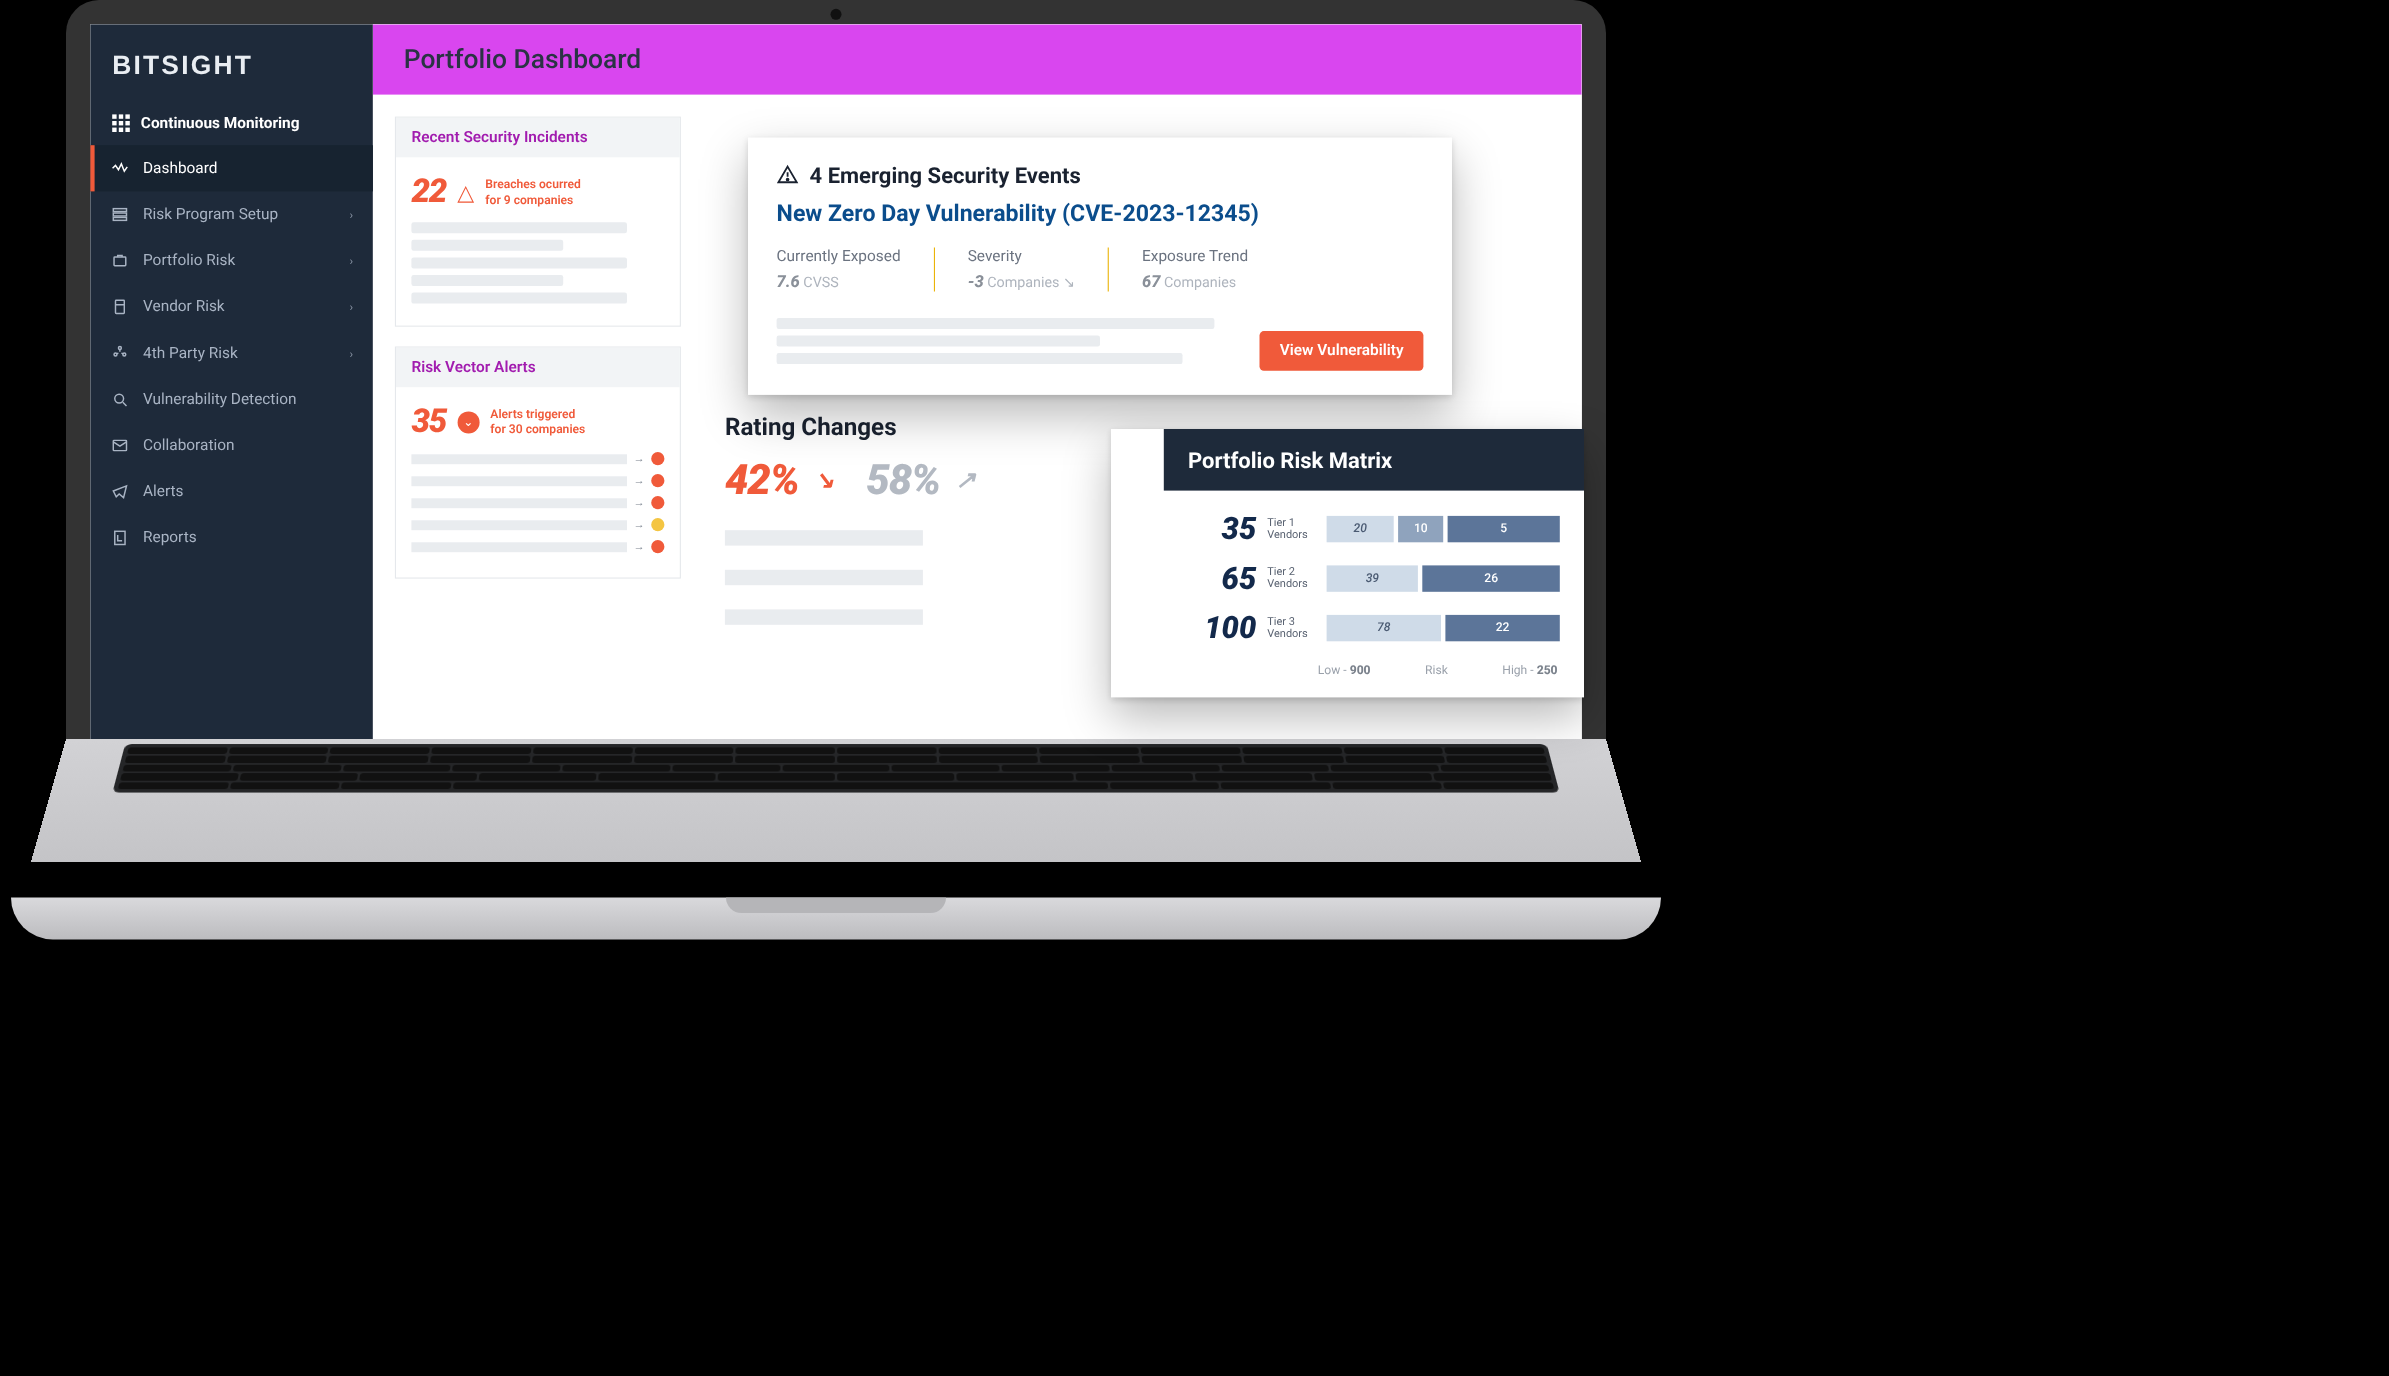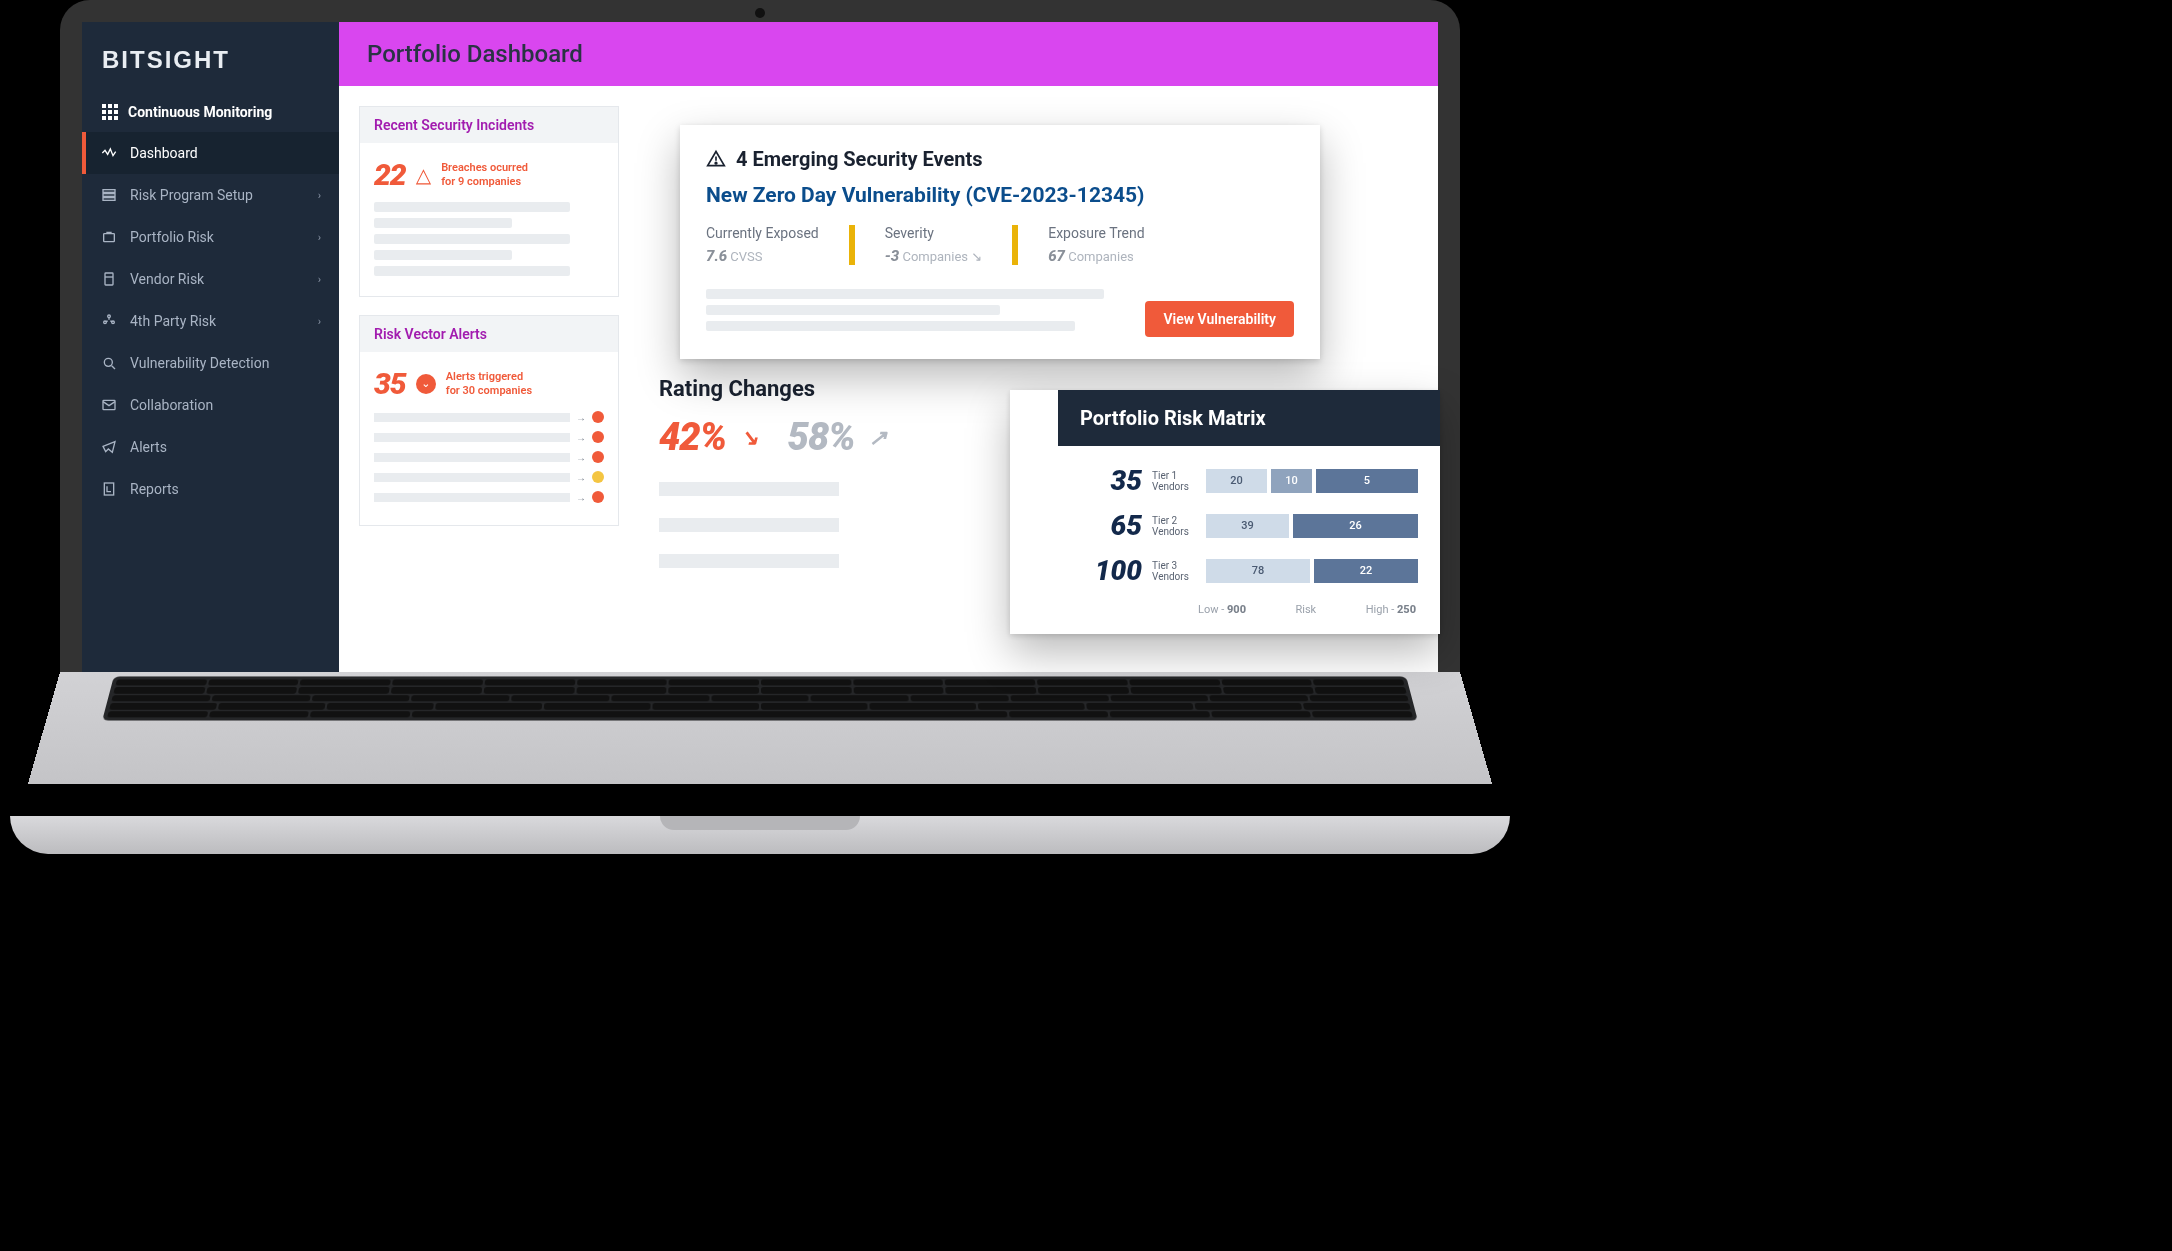--- a/index.html
+++ b/index.html
@@ -57,38 +57,38 @@
   .rval{font-size:20px;font-weight:900;font-style:italic;margin-left:auto;display:flex;align-items:center;gap:6px;}
   .rval .t{font-size:16px;}
   .c-red{color:#f05a3a;} .c-yel{color:#d9a82c;} .c-navy{color:#13294b;}
 
   
   .float{position:absolute;background:#fff;box-shadow:0 18px 40px rgba(0,0,0,0.28),0 2px 6px rgba(0,0,0,0.15);padding-left:48px;}
   .float.events{left:680px;top:125px;width:640px;padding:22px 26px;}
   .ev-head{display:flex;align-items:center;gap:10px;font-size:20px;font-weight:700;color:#1a2230;margin-bottom:12px;}
   .ev-sub{font-size:21px;font-weight:700;color:#0b4d8c;margin-bottom:18px;}
   .metrics{display:flex;gap:30px;margin-bottom:18px;}
-  .metric{border-right:6px solid #eab308;padding-right:30px;}
+  .metric{border-right:1px solid #eab308;padding-right:30px;}
   .metric:last-child{border:none;}
   .m-lab{font-size:14px;color:#6b7380;margin-bottom:6px;}
   .m-val{font-size:13px;color:#aeb4bd;}
   .m-val b{font-size:15px;color:#8a9099;font-weight:800;font-style:italic;}
   .ev-foot{display:flex;align-items:flex-end;gap:20px;}
   .ev-skel{flex:1;}
   .vbtn{background:#f05a3a;color:#fff;border:none;padding:10px 18px;font-size:14px;font-weight:600;border-radius:4px;cursor:pointer;}
 
   .float.matrix{left:1010px;top:390px;width:430px;}
   .mx-head{background:#1e2a3a;color:#fff;padding:16px 22px;font-size:20px;font-weight:700;}
   .mx-body{padding:18px 22px 10px;}
   .tier-row{display:flex;align-items:center;gap:10px;margin-bottom:12px;}
   .tier-n{font-size:28px;font-weight:900;font-style:italic;color:#13294b;width:62px;text-align:right;}
   .tier-l{font-size:10px;color:#5a6372;line-height:1.1;width:44px;}
   .bars{display:flex;flex:1;gap:4px;}
   .barseg{height:24px;color:#fff;display:flex;align-items:center;justify-content:center;font-size:11px;font-weight:500;}
-  .b-lt{background:#cfdbe8;color:#4a5a72;} .b-md{background:#8fa3bd;} .b-dk{background:#5c7599;}
+  .b-lt{background:#cfdbe8;color:#4a5a72;font-style:italic;} .b-md{background:#8fa3bd;} .b-dk{background:#5c7599;}
   .mx-foot{display:flex;justify-content:space-between;font-size:11px;color:#9aa1ab;padding:4px 2px 8px;margin-left:116px;}
   .mx-foot b{color:#7b828c;font-weight:800;}
 
   svg{display:block;}
 </style>
 </head>
 <body>
 
 <div class="laptop">
   <div class="screen-bezel">

